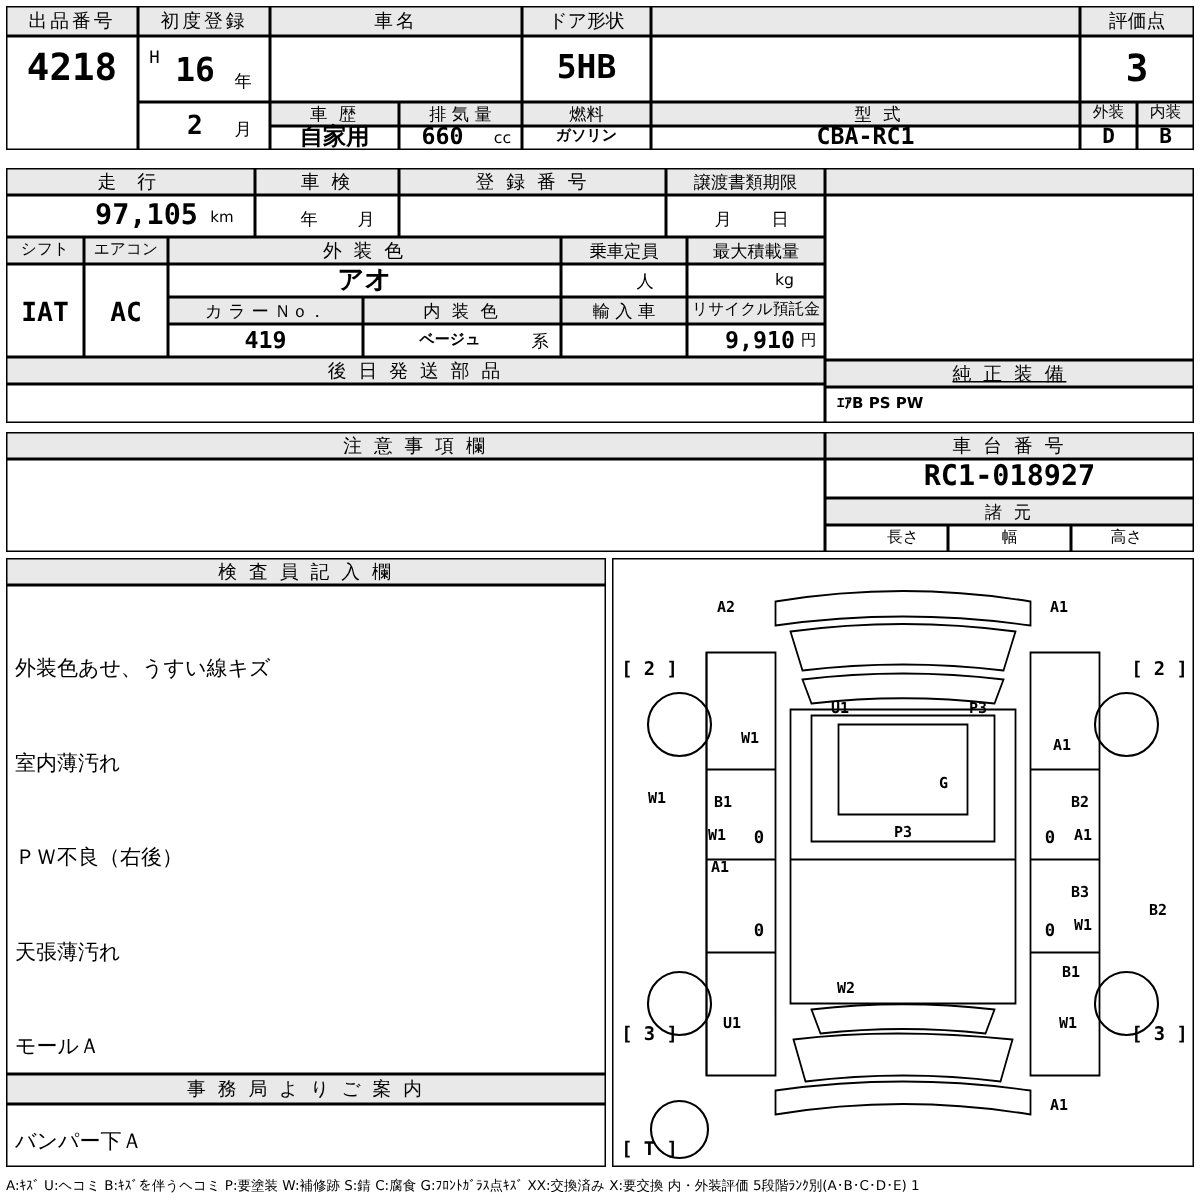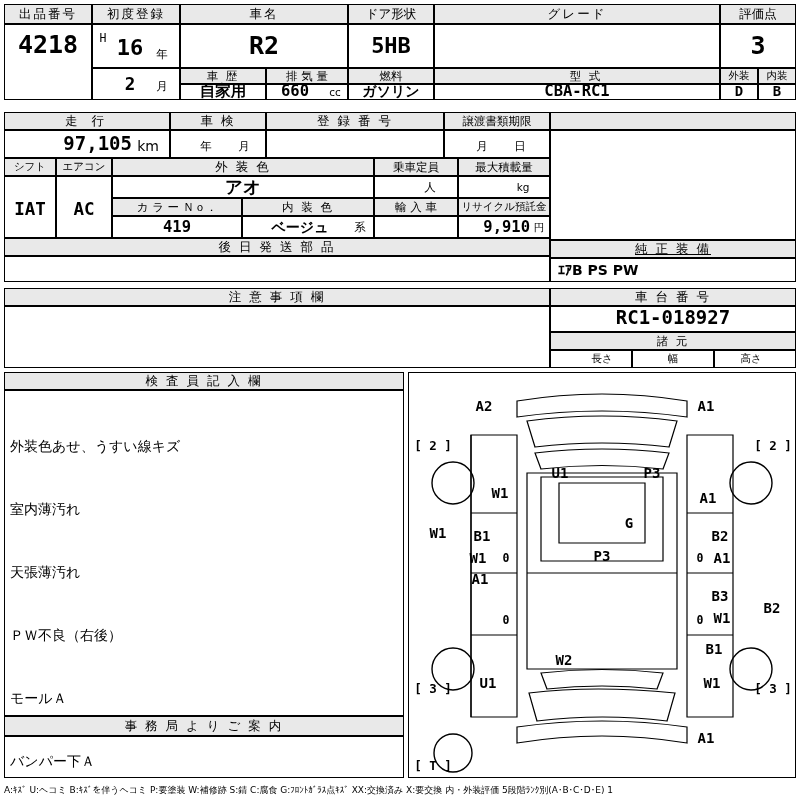--- a/index.html
+++ b/index.html
@@ -20,21 +20,21 @@
     display: flex; align-items: center; justify-content: center;
     text-align: center;
     line-height: 1.05;
     white-space: nowrap;
   }
   .hdr { background: #e9e9e9; }
   .lft { display:flex; align-items:center; justify-content:flex-start; }
   .f10 { font-size: 10.5px; }
   .f11 { font-size: 11.5px; }
   .f12 { font-size: 12.5px; }
-  .f13 { font-size: 14px; }
+  .f13 { font-size: 10px; }
   .f15 { font-size: 15.5px; }
   .f17 { font-size: 17.5px; }
   .f19 { font-size: 19px; }
   .f22 { font-size: 22px; }
   .f25 { font-size: 25px; }
   .sp1 { letter-spacing: 2px; }
   .sp2 { letter-spacing: 5px; }
   .bold { font-weight: bold; }
   .mono { font-family: "DejaVu Sans Mono", "Liberation Mono", monospace; }
   .note-list {
@@ -69,29 +69,27 @@
   <div class="lbl f22 bold mono" style="left:108px; top:34px; width:44px; height:28px;">16</div>
   <div class="lbl f11" style="left:152px; top:46px; width:20px; height:16px;">年</div>
 
   <div class="b" style="left:92px; top:68px; width:88px;  height:32px;"></div>
   <div class="lbl f17 bold mono" style="left:108px; top:70px; width:44px; height:28px;">2</div>
   <div class="lbl f11" style="left:152px; top:78px; width:20px; height:16px;">月</div>
 
   <div class="b hdr" style="left:180px; top:4px; width:168px; height:20px;"></div>
   <div class="lbl f12 sp1" style="left:180px; top:4px; width:168px; height:20px;">車名</div>
   <div class="b" style="left:180px; top:24px; width:168px; height:44px;"></div>
-  <div class="lbl f25 bold mono" style="left:180px; top:24px; width:168px; height:44px;">R2</div>
 
   <div class="b hdr" style="left:348px; top:4px; width:86px; height:20px;"></div>
   <div class="lbl f12" style="left:348px; top:4px; width:86px; height:20px;">ドア形状</div>
   <div class="b" style="left:348px; top:24px; width:86px; height:44px;"></div>
   <div class="lbl f22 bold mono" style="left:348px; top:24px; width:86px; height:44px;">5HB</div>
 
   <div class="b hdr" style="left:434px; top:4px; width:286px; height:20px;"></div>
-  <div class="lbl f12 sp1" style="left:434px; top:4px; width:286px; height:20px;">グレード</div>
   <div class="b" style="left:434px; top:24px; width:286px; height:44px;"></div>
   <div class="lbl f17 bold mono" style="left:434px; top:24px; width:286px; height:44px;"></div>
 
   <div class="b hdr" style="left:720px; top:4px; width:76px; height:20px;"></div>
   <div class="lbl f12" style="left:720px; top:4px; width:76px; height:20px;">評価点</div>
   <div class="b" style="left:720px; top:24px; width:76px; height:44px;"></div>
   <div class="lbl f25 bold mono" style="left:720px; top:24px; width:76px; height:44px;">3</div>
 
   <div class="b hdr" style="left:180px; top:68px; width:86px; height:16px;"></div>
   <div class="lbl f11 sp1" style="left:180px; top:68px; width:86px; height:16px;">車 歴</div>
@@ -222,22 +220,22 @@
   <div class="b" style="left:714px; top:350px; width:82px; height:18px;"></div>
   <div class="lbl f10" style="left:714px; top:350px; width:74px; height:18px;">高さ</div>
 
   <div class="b hdr" style="left:4px; top:372px; width:400px; height:18px;"></div>
   <div class="lbl f12 sp1" style="left:4px; top:372px; width:400px; height:18px;">検 査 員 記 入 欄</div>
   <div class="b" style="left:4px; top:390px; width:400px; height:326px;"></div>
 
   <div class="note-list" style="left:10px; top:394px; width:392px;">
     <div>外装色あせ、うすい線キズ</div>
     <div>室内薄汚れ</div>
+    <div>ＰＷ不良（右後）</div>
     <div>天張薄汚れ</div>
-    <div>ＰＷ不良（右後）</div>
     <div>モールＡ</div>
     <div>バンパー下Ａ</div>
     
     
   </div>
 
   <div class="b hdr" style="left:4px; top:716px; width:400px; height:20px;"></div>
   <div class="lbl f12 sp1" style="left:4px; top:716px; width:400px; height:20px;">事 務 局 よ り ご 案 内</div>
   <div class="b" style="left:4px; top:736px; width:400px; height:42px;"></div>
 

